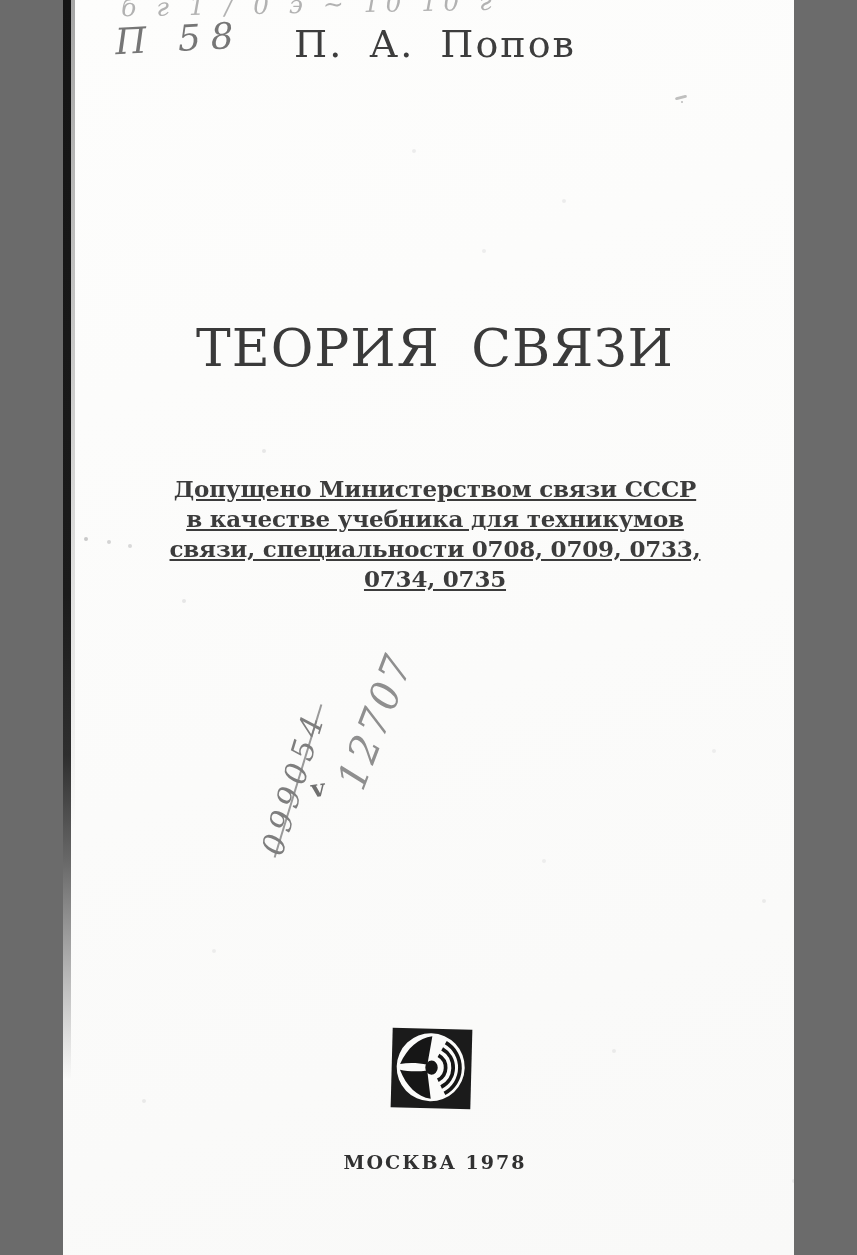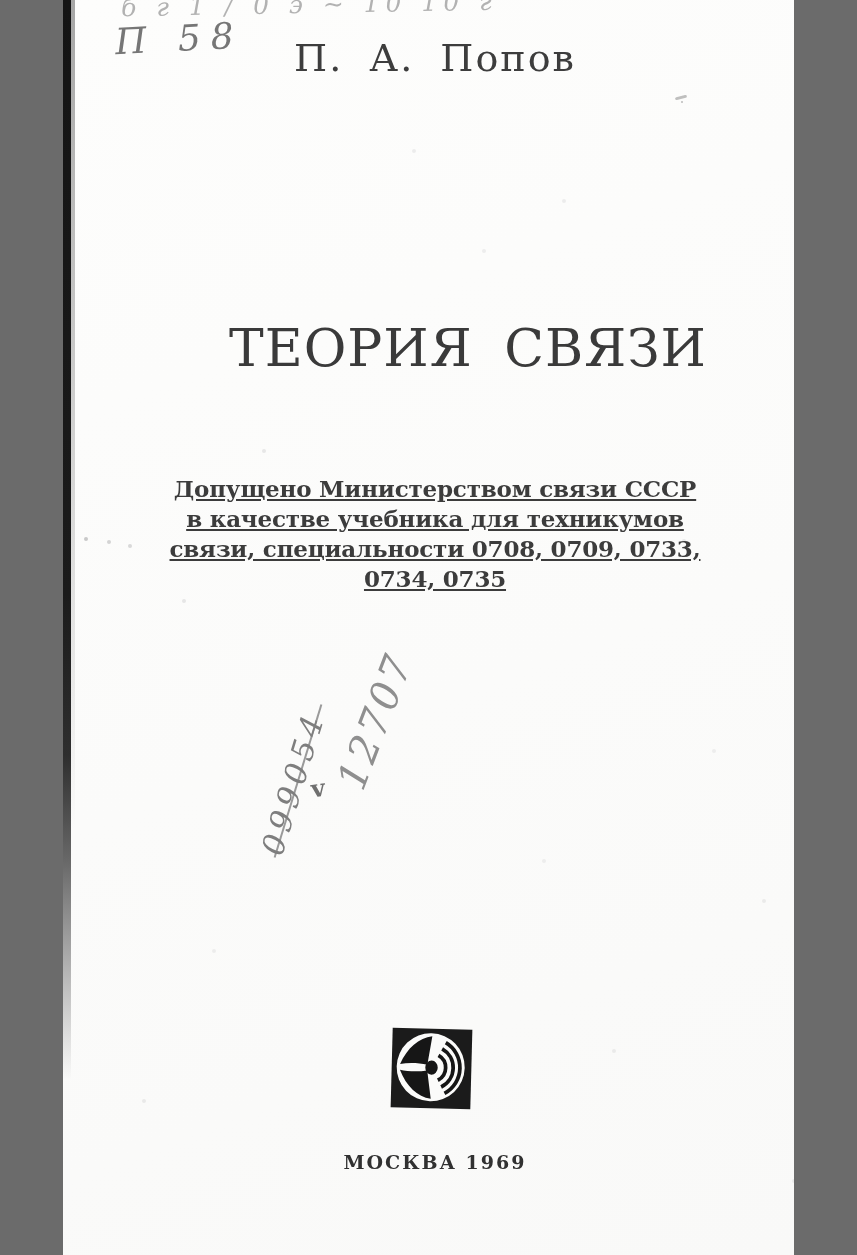--- a/index.html
+++ b/index.html
@@ -17,25 +17,25 @@
     position:absolute;left:0;top:0;width:8px;height:1080px;
     background:linear-gradient(to bottom,
       #141414 0%, #1b1b1b 55%, #2e2e2e 70%, #6a6a6a 80%, #b5b5b5 90%, rgba(200,200,200,0) 100%);
   }
   .scan-edge::after{
     content:"";position:absolute;left:8px;top:0;width:4px;height:830px;
     background:linear-gradient(to bottom, rgba(60,60,60,.45), rgba(120,120,120,.15) 80%, transparent);
   }
   .centered{position:absolute;left:0;width:744px;text-align:center;}
   .author{
-    top:36px;font-size:38px;letter-spacing:2px;word-spacing:12px;color:#3d3d3d;
+    top:22px;font-size:38px;letter-spacing:2px;word-spacing:12px;color:#3d3d3d;
   }
   .title{
     top:320px;font-size:52px;line-height:57px;letter-spacing:1px;word-spacing:14px;
-    color:#3a3a3a;font-weight:normal;padding-left:33px;
+    color:#3a3a3a;font-weight:normal;
   }
   .approval{
     top:474px;font-size:23px;line-height:30px;font-weight:bold;
     letter-spacing:-0.2px;color:#3c3c3c;text-decoration:underline;
   }
   .publisher{
     top:1122px;font-size:19px;font-weight:bold;letter-spacing:1.5px;color:#313131;
   }
   .city-year{
     top:1151px;font-size:19px;font-weight:bold;letter-spacing:2px;color:#313131;
@@ -125,15 +125,15 @@
       <path d="M 12,52.5 C 20,72 34,84.5 50,86.5 C 48,72.5 46,60 45,52.5 C 34,54.5 22,54.5 12,52.5 Z" fill="#161616"></path>
 
       <ellipse cx="50" cy="49" rx="7.5" ry="8.5" fill="#161616"></ellipse>
 
       <path d="M 58,34 A 17 17 0 0 1 58,64" fill="none" stroke="#161616" stroke-width="4.5"></path>
       <path d="M 62.2,26 A 26 26 0 0 1 62.2,72" fill="none" stroke="#161616" stroke-width="4.5"></path>
       <path d="M 66.4,18.5 A 35 35 0 0 1 66.4,79.5" fill="none" stroke="#161616" stroke-width="4.5"></path>
     </svg>
   </div>
 
-  <div class="centered city-year">МОСКВА 1969</div>
+  <div class="centered city-year">МОСКВА 1978</div>
 
 </div>
 
 </body></html>

